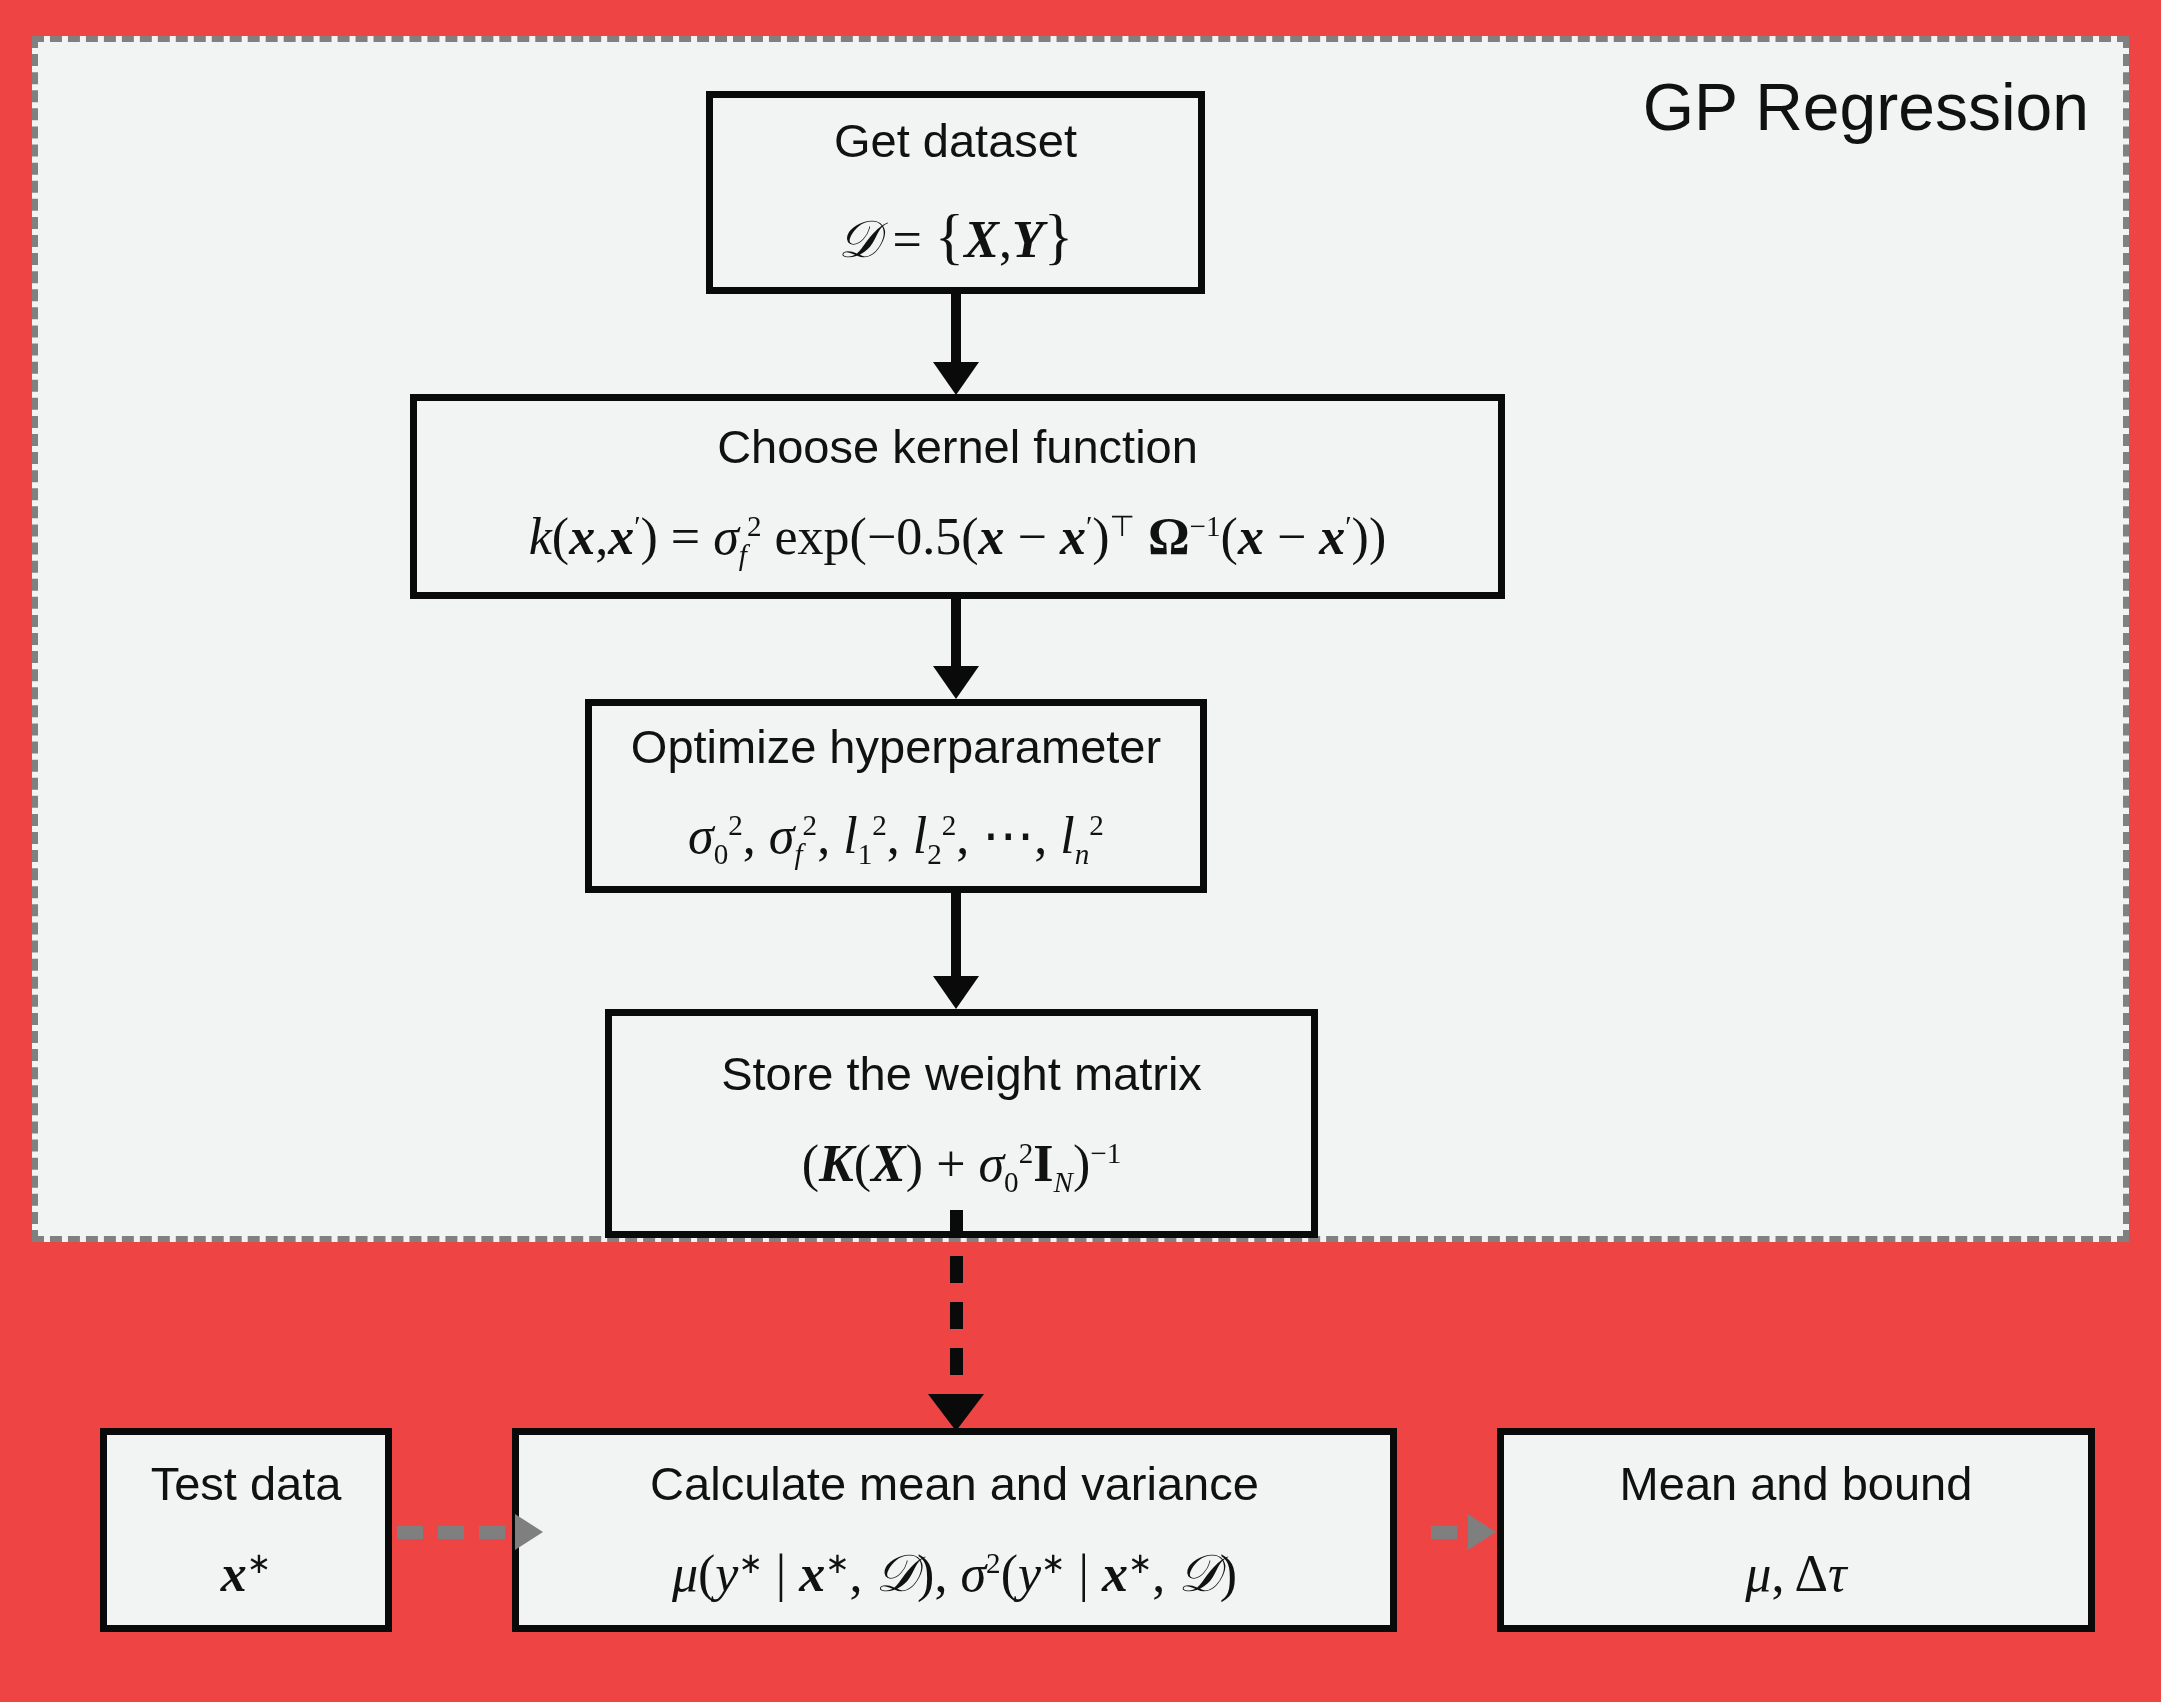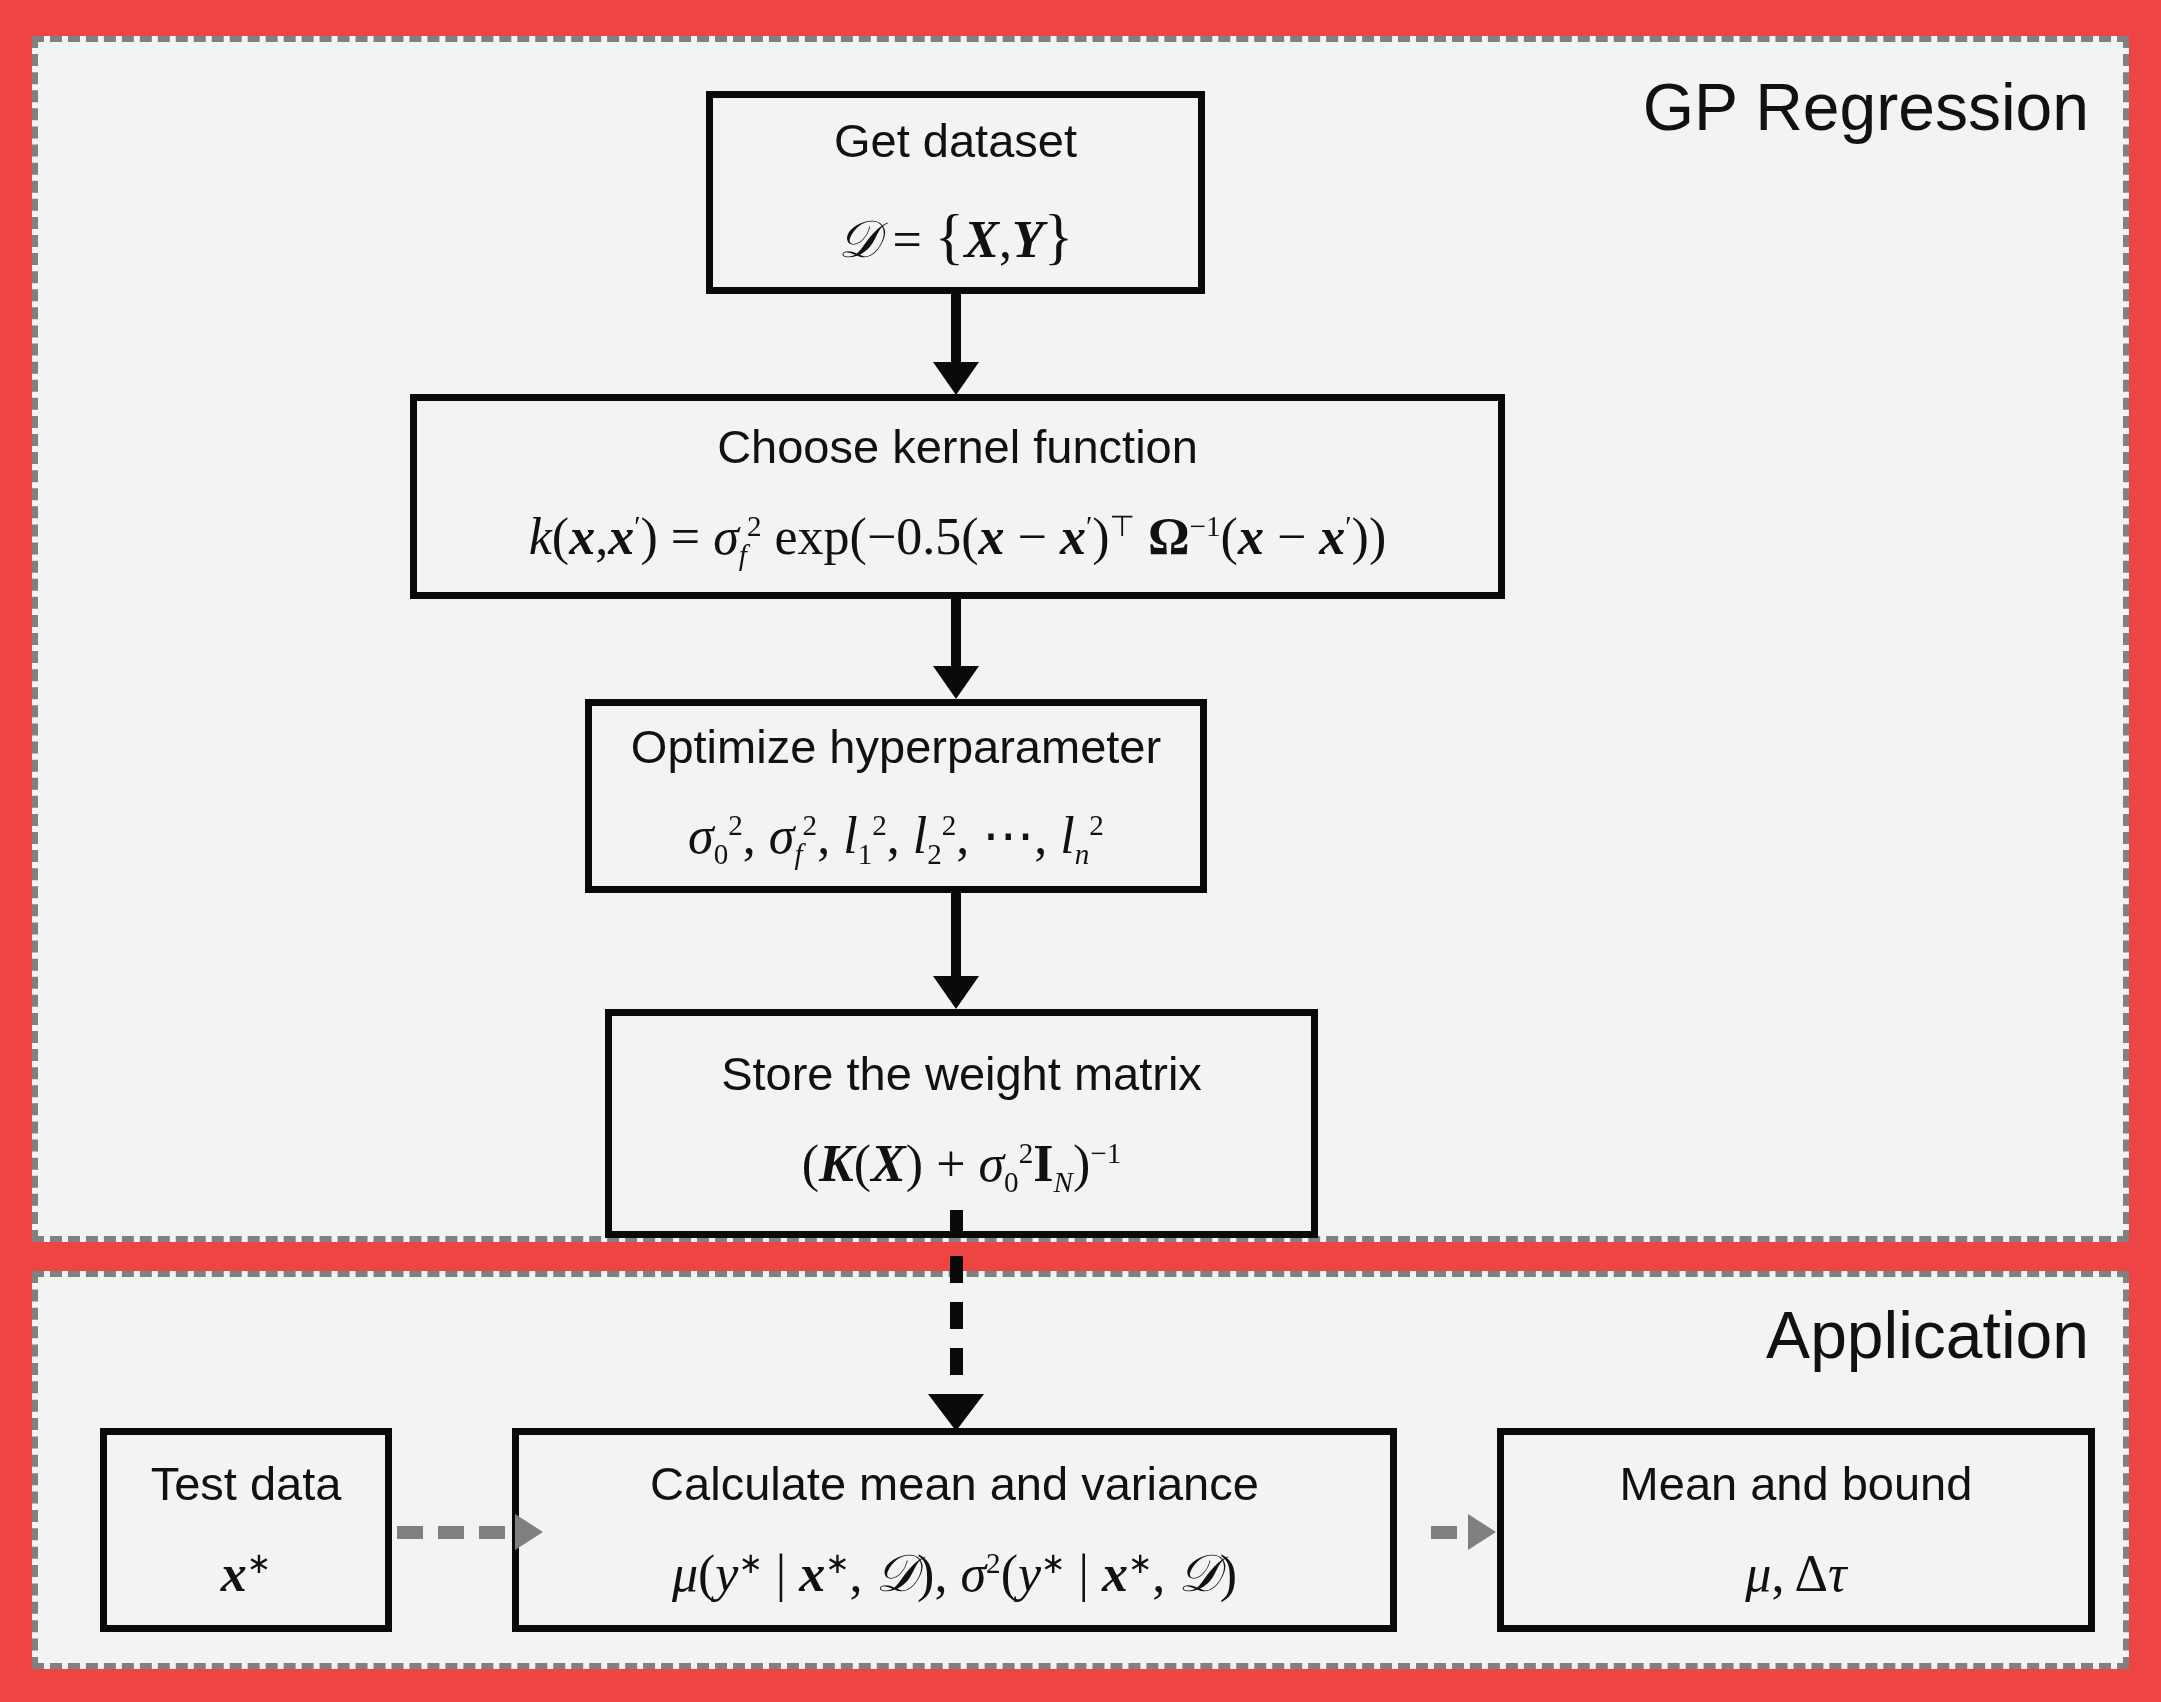--- a/index.html
+++ b/index.html
@@ -161,23 +161,20 @@
 </style>
 </head>
 <body>
 
 <div id="canvas">
 
   <div class="section" id="section-gp">
     <div class="section-title" id="title-gp">GP Regression</div>
   </div>
 
-  <div class="section" id="section-app">
-    <div class="section-title" id="title-app">Application</div>
-  </div>
 
   <div class="box" id="box-dataset">
     <div class="line1">Get dataset</div>
     <div class="line2">
       <i>𝒟</i> <span class="sym">=</span> <span class="bigp">{</span><b>X</b><span class="sym">,</span><b>Y</b><span class="bigp">}</span>
     </div>
   </div>
 
   <div class="box" id="box-kernel">
     <div class="line1">Choose kernel function</div>

